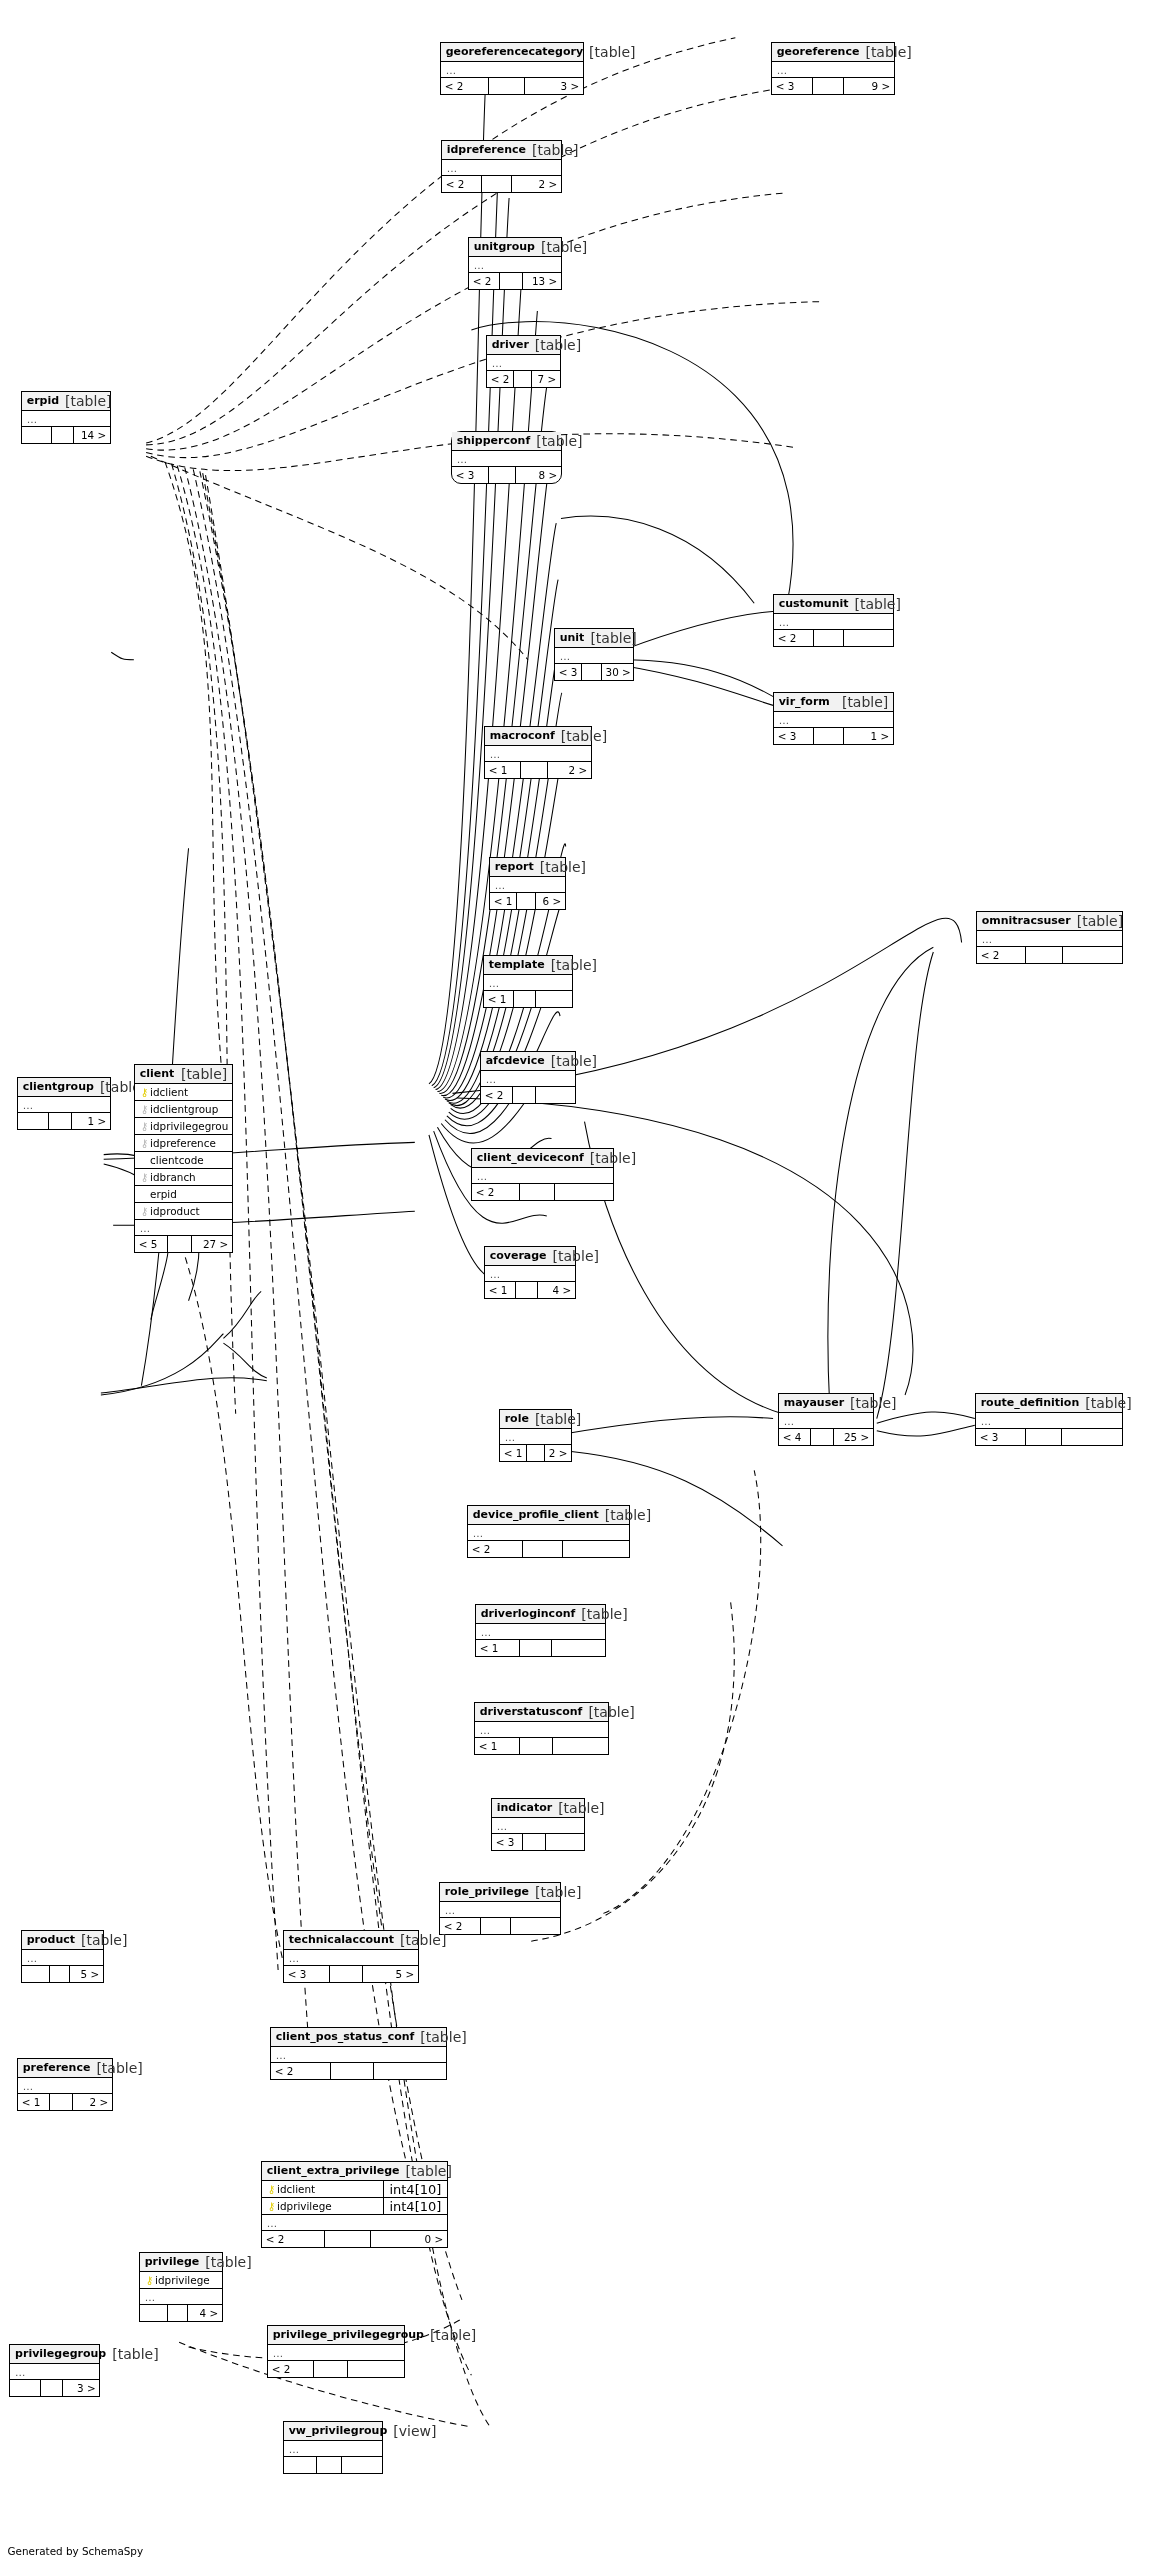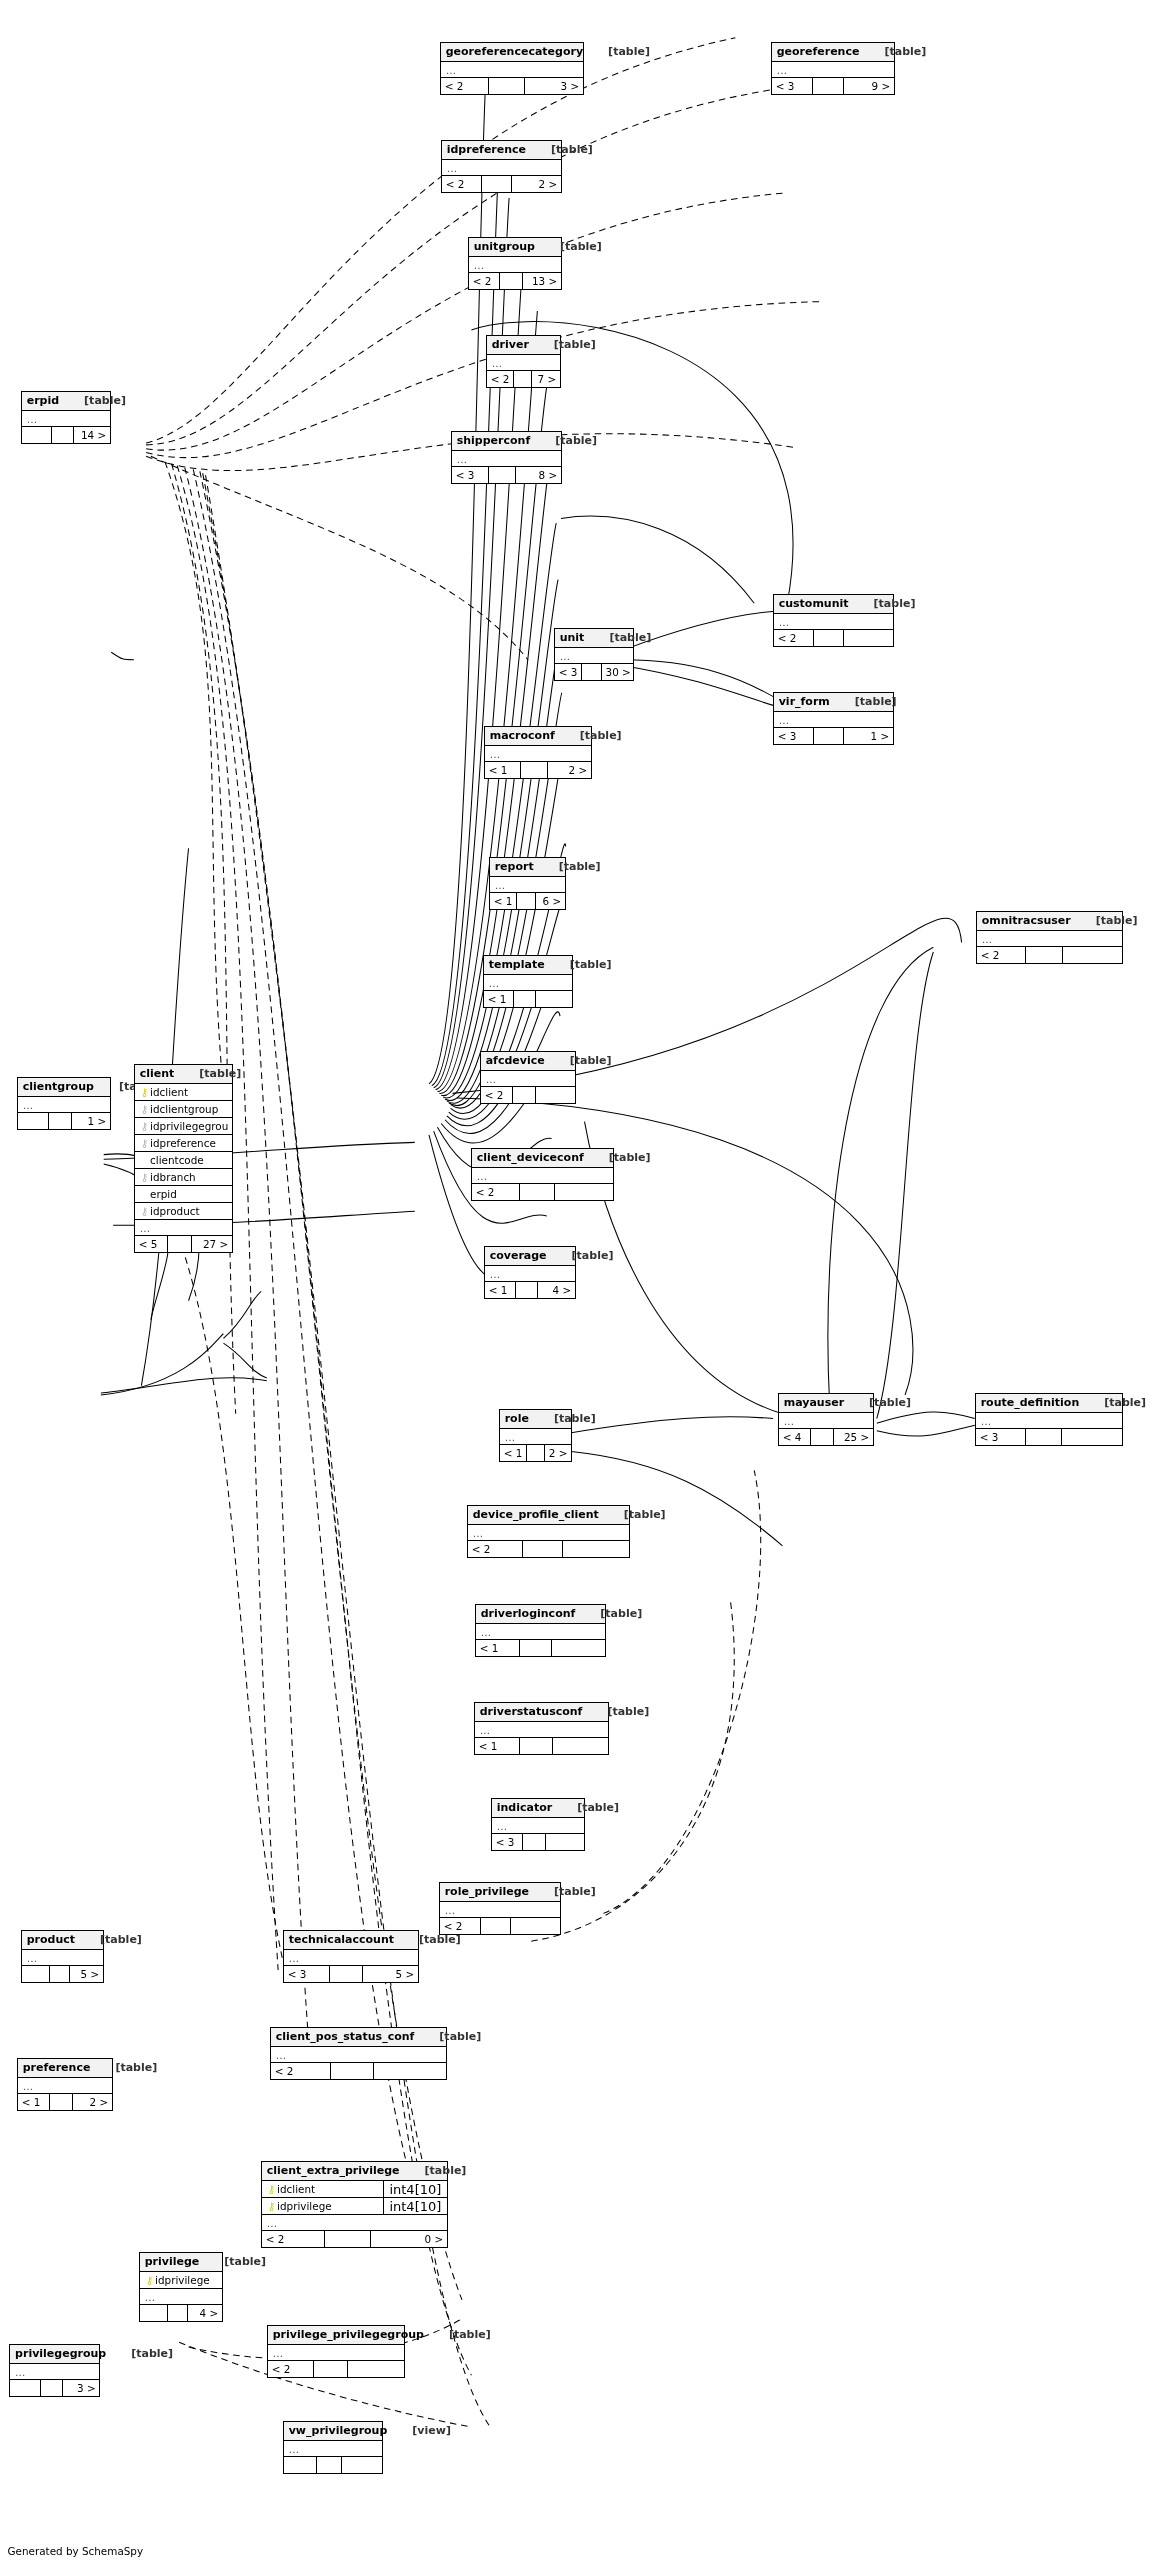--- a/index.html
+++ b/index.html
@@ -4,21 +4,21 @@
 <style>
   html,body{margin:0;padding:0;background:#fff;}
   body{font-family:"DejaVu Sans","Liberation Sans",sans-serif;}
   #canvas{position:relative;width:1153px;height:2576px;background:#fff;overflow:hidden;}
   svg#edges{position:absolute;left:0;top:0;width:1153px;height:2576px;pointer-events:none;}
   .tbl{position:absolute;border:0.9px solid #000;background:#fff;box-sizing:border-box;}
   .tbl.bold{border:1.9px solid #000;}
   .hdr{background:#f2f2f2;border-bottom:0.9px solid #000;height:18px;line-height:18px;
        padding:0 4.7px;white-space:nowrap;display:flex;align-items:center;justify-content:space-between;}
   .hdr .nm{font-weight:bold;font-size:11px;color:#000;}
-  .hdr .ty{font-size:11px;color:#333;font-weight:bold;padding-left:25px;}
+  .hdr .ty{font-size:14px;color:#333;font-weight:normal;padding-left:6px;}
   .col{height:17px;line-height:17px;border-bottom:0.9px solid #000;font-size:10.4px;
        padding:0 3.8px;display:flex;align-items:center;box-sizing:border-box;overflow:hidden;}
   .col:last-child{border-bottom:none;}
   .col .kw{width:11.3px;flex:0 0 11.3px;display:inline-block;text-align:center;}
   .col .cn{flex:1 1 auto;white-space:nowrap;overflow:hidden;}
   .col .dt{flex:0 0 auto;font-size:13px;padding-left:5.7px;border-left:0.9px solid #000;
            padding-right:1.9px;margin-left:3.8px;}
   .ell{height:16px;line-height:16px;border-bottom:0.9px solid #000;font-size:10.4px;
        padding:0 4.7px;color:#555;box-sizing:border-box;}
   .foot{display:flex;height:16px;box-sizing:border-box;}
@@ -175,21 +175,21 @@
         <span class="nm">driver</span>
         <span class="ty">[table]</span>
       </div>
       <div class="ell">…</div>
       <div class="foot">
         <div class="f1">&lt; 2</div>
         <div class="f2"></div>
         <div class="f3">7 &gt;</div>
       </div>
     </div>
-    <div class="tbl" style="left: 451px; top: 431px; width: 111px;">
+    <div class="tbl" style="left: 451px; top: 431px; width: 111px; border-radius: 10px;">
       <div class="hdr">
         <span class="nm">shipperconf</span>
         <span class="ty">[table]</span>
       </div>
       <div class="ell">…</div>
       <div class="foot">
         <div class="f1">&lt; 3</div>
         <div class="f2"></div>
         <div class="f3">8 &gt;</div>
       </div>

